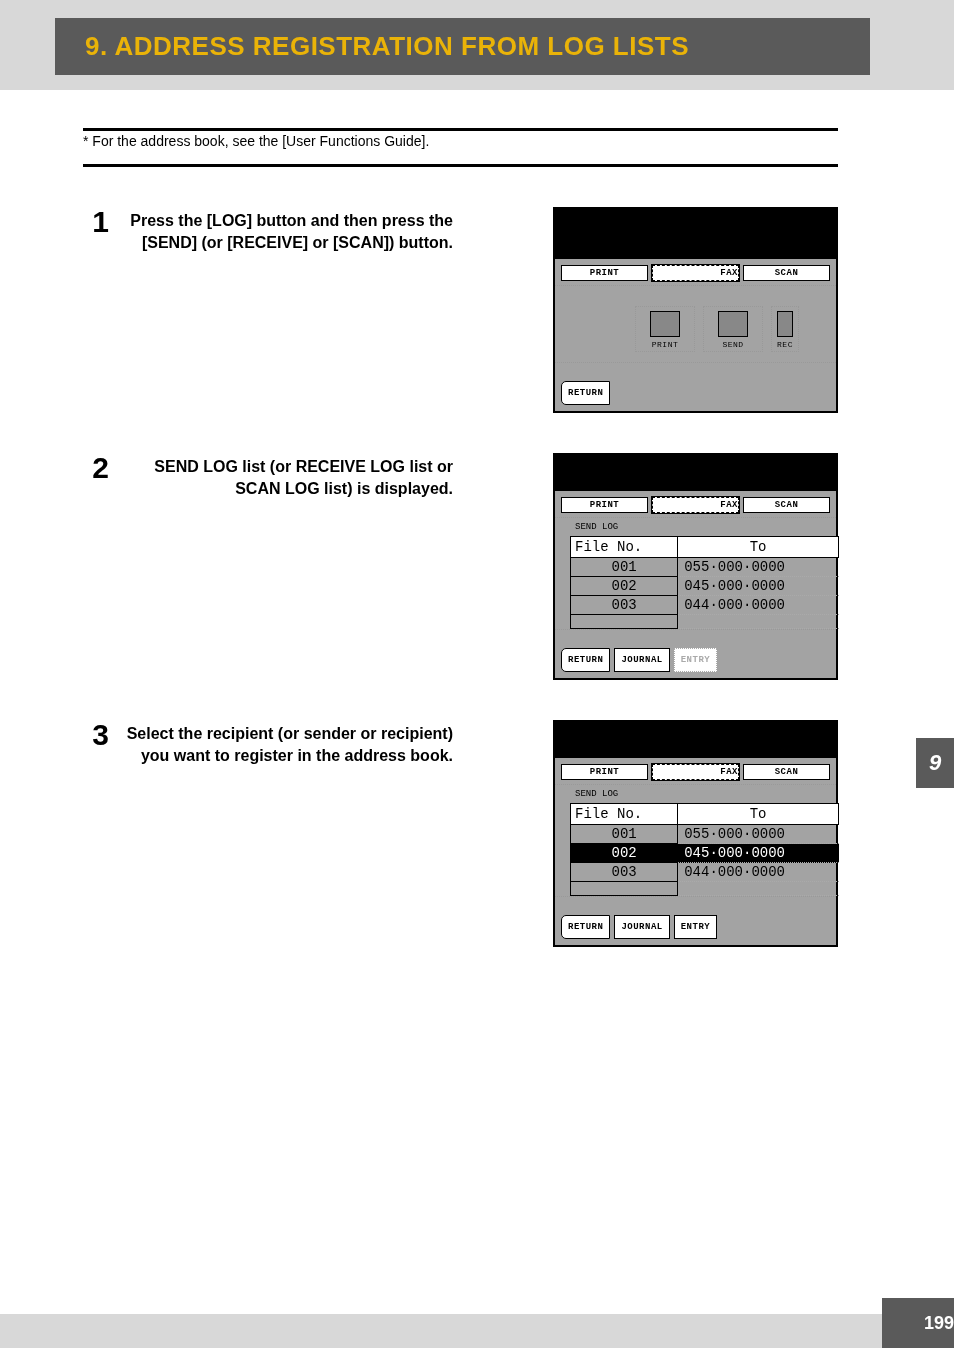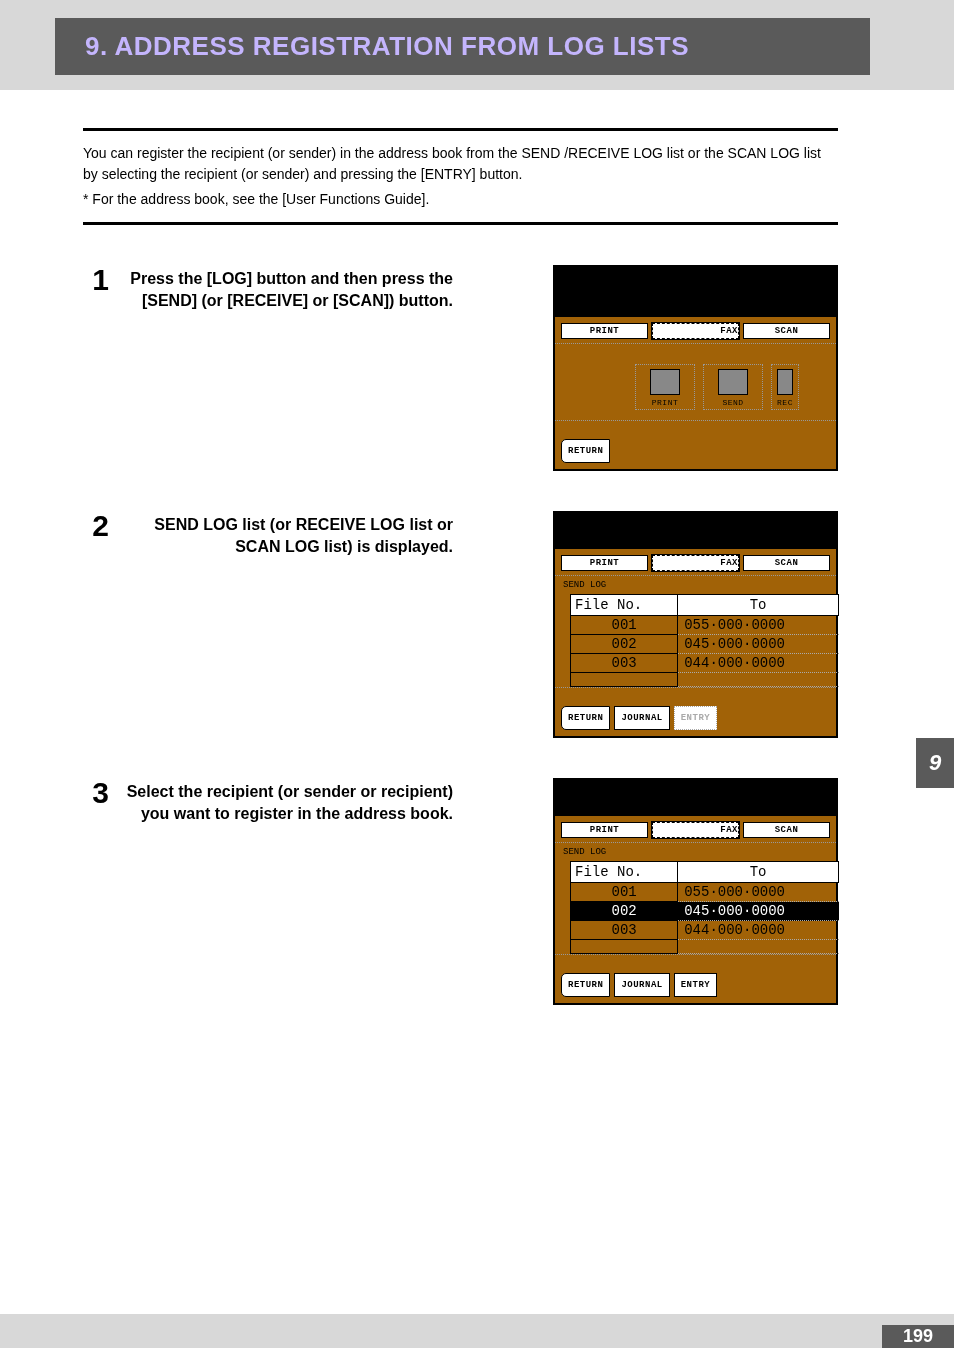--- a/index.html
+++ b/index.html
@@ -24,21 +24,21 @@
     left: 55px;
     top: 18px;
     width: 815px;
     height: 57px;
     background: #5a5a5a;
     display: flex;
     align-items: center;
     padding-left: 30px;
   }
   .header-title {
-    color: #c4b5fd;
+    color: #eab308;
     font-weight: bold;
     font-size: 26px;
     letter-spacing: 0.5px;
   }
   .content {
     position: absolute;
     top: 128px;
     left: 83px;
     width: 755px;
   }
@@ -80,21 +80,21 @@
     line-height: 1.4;
     padding-top: 3px;
     text-align: right;
   }
   .screen-col {
     width: 285px;
     margin-left: auto;
   }
   .screen {
     border: 2px solid #000;
-    background: #a16207;
+    background: #a3a3a3;
     width: 285px;
     font-family: "Courier New", monospace;
     font-size: 10px;
   }
   .screen-blackbar {
     background: #000;
     height: 50px;
     width: 100%;
   }
   .screen-blackbar-sm {
@@ -156,21 +156,21 @@
     font-weight: bold;
     font-size: 9px;
     padding: 6px 6px;
     letter-spacing: 0.5px;
     background: #fff;
   }
   .sbtn.rect { border-radius: 0; }
   .sbtn.dim { border: 1px dotted #aaa; color: #aaa; }
   .loglabel {
     font-size: 9px;
-    padding: 4px 8px 2px 8px;
+    padding: 4px 8px 2px 20px;
     font-family: "Courier New", monospace;
   }
   .log-table {
     margin: 2px 6px 0 15px;
     width: calc(100% - 12px);
     border-collapse: collapse;
     font-size: 14px;
     font-family: "Courier New", monospace;
   }
   .log-table th {
@@ -216,42 +216,41 @@
     left: 0;
     width: 954px;
     height: 34px;
     background: #d8d8d8;
   }
   .page-num-box {
     position: absolute;
     right: 0;
     bottom: 0;
     width: 72px;
-    height: 23px;
+    height: 50px;
     background: #5a5a5a;
     color: #fff;
     font-weight: bold;
     font-size: 18px;
     display: flex;
     align-items: center;
-    justify-content: center;
+    justify-content: flex-end;
   }
 </style>
 </head>
 <body>
 
 <div class="header-bar">
   <div class="header-inner">
     <span class="header-title">9. ADDRESS REGISTRATION FROM LOG LISTS</span>
   </div>
 </div>
 
 <div class="content">
   <hr class="rule-thick">
-  <p class="intro">You can register the recipient (or sender) in the address book from the SEND /RECEIVE LOG list or the SCAN LOG list by selecting the recipient (or sender) and pressing the [ENTRY] button.</p>
   <p class="footnote">*  For the address book, see the [User Functions Guide].</p>
   <hr class="rule-thick">
 
   <div class="step-row">
     <div class="step-text-col">
       <div class="step-num">1</div>
       <div class="step-desc">Press the [LOG] button and then press the [SEND] (or [RECEIVE] or [SCAN]) button.</div>
     </div>
     <div class="screen-col">
       <div class="screen">

